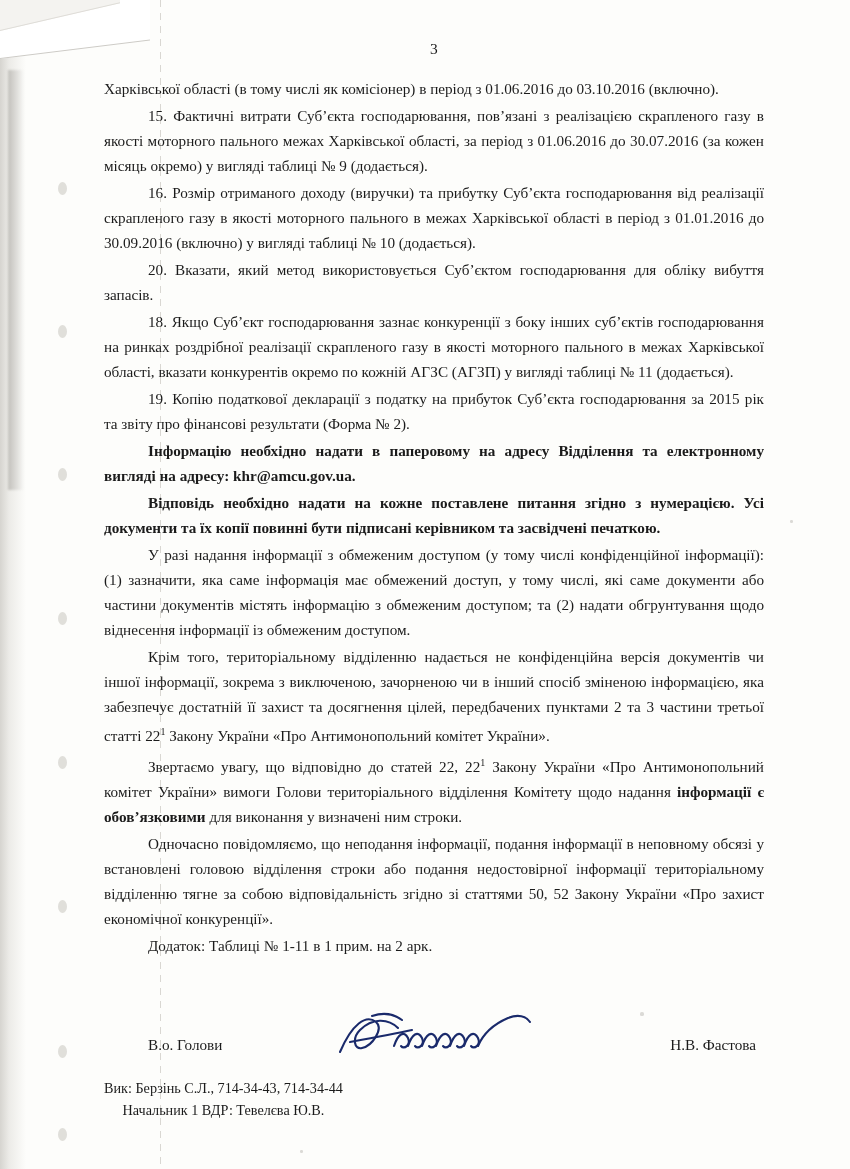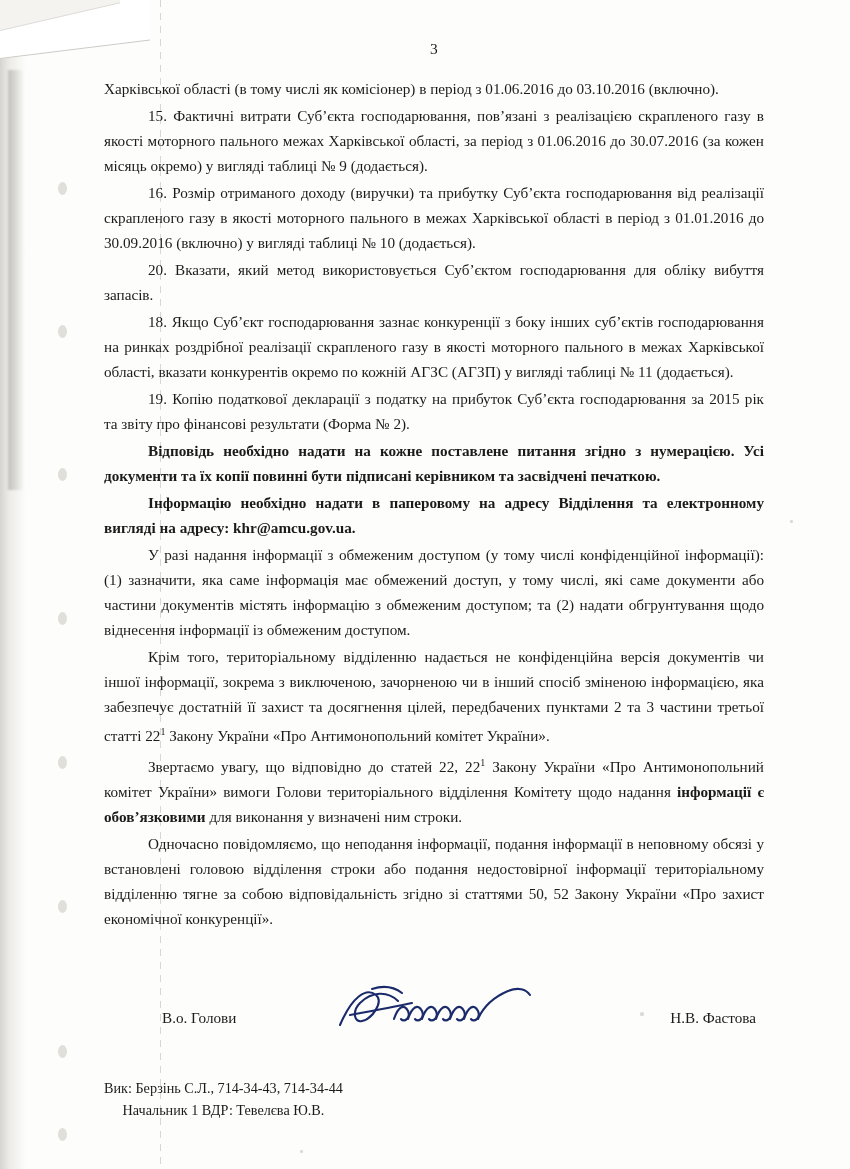--- a/index.html
+++ b/index.html
@@ -95,21 +95,21 @@
   p.para.bold { font-weight: bold; }
   .sup { font-size: 10px; vertical-align: super; }
 
   .signature-row {
     position: relative;
     margin-top: 56px;
     height: 60px;
     font-size: 15.2px;
   }
   .sig-left {
-    position: absolute; left: 58px; top: 22px;
+    position: absolute; left: 44px; top: 22px;
   }
   .sig-right {
     position: absolute; right: 8px; top: 22px;
   }
   .sig-scribble {
     position: absolute;
     left: 228px;
     top: -6px;
     width: 220px;
     height: 58px;
@@ -148,29 +148,30 @@
   <div class="content">
 
     <div class="page-number">3</div>
 
     <p class="para">Харківської області (в тому числі як комісіонер) в період з 01.06.2016 до 03.10.2016 (включно).</p>
     <p class="para indent">15. Фактичні витрати Суб’єкта господарювання, пов’язані з реалізацією скрапленого газу в якості моторного пального межах Харківської області, за період з 01.06.2016 до 30.07.2016 (за кожен місяць окремо) у вигляді таблиці № 9 (додається).</p>
     <p class="para indent">16. Розмір отриманого доходу (виручки) та прибутку Суб’єкта господарювання від реалізації скрапленого газу в якості моторного пального в межах Харківської області в період з 01.01.2016 до 30.09.2016 (включно) у вигляді таблиці № 10 (додається).</p>
     <p class="para indent">20. Вказати, який метод використовується Суб’єктом господарювання для обліку вибуття запасів.</p>
     <p class="para indent">18. Якщо Суб’єкт господарювання зазнає конкуренції з боку інших суб’єктів господарювання на ринках роздрібної реалізації скрапленого газу в якості моторного пального в межах Харківської області, вказати конкурентів окремо по кожній АГЗС (АГЗП) у вигляді таблиці № 11 (додається).</p>
     <p class="para indent">19. Копію податкової декларації з податку на прибуток Суб’єкта господарювання за 2015 рік та звіту про фінансові результати (Форма № 2).</p>
+    <p class="para indent bold">Інформацію необхідно надати в паперовому на адресу Відділення та електронному вигляді на адресу: khr@amcu.gov.ua.</p>
     <p class="para indent bold">Відповідь необхідно надати на кожне поставлене питання згідно з нумерацією. Усі документи та їх копії повинні бути підписані керівником та засвідчені печаткою.</p>
-    <p class="para indent bold">Інформацію необхідно надати в паперовому на адресу Відділення та електронному вигляді на адресу: khr@amcu.gov.ua.</p>
     <p class="para indent">У разі надання інформації з обмеженим доступом (у тому числі конфіденційної інформації): (1) зазначити, яка саме інформація має обмежений доступ, у тому числі, які саме документи або частини документів містять інформацію з обмеженим доступом; та (2) надати обгрунтування щодо віднесення інформації із обмеженим доступом.</p>
 
     <p class="para indent"><span>Крім того, територіальному відділенню надається не конфіденційна версія документів чи іншої інформації, зокрема з виключеною, зачорненою чи в інший спосіб зміненою інформацією, яка забезпечує достатній її захист та досягнення цілей, передбачених пунктами 2 та 3 частини третьої статті 22</span><span class="sup">1</span><span> Закону України «Про Антимонопольний комітет України».</span></p>
 
     <p class="para indent"><span>Звертаємо увагу, що відповідно до статей 22, 22</span><span class="sup">1</span><span> Закону України «Про Антимонопольний комітет України» вимоги Голови територіального відділення Комітету щодо надання </span><b>інформації є обов’язковими</b><span> для виконання у визначені ним строки.</span></p>
 
     <p class="para indent">Одночасно повідомляємо, що неподання інформації, подання інформації в неповному обсязі у встановлені головою відділення строки або подання недостовірної інформації територіальному відділенню тягне за собою відповідальність згідно зі статтями 50, 52 Закону України «Про захист економічної конкуренції».</p>
+    <p class="para indent">Додаток: Таблиці № 1-11 в 1 прим. на 2 арк.</p>
 
     <div class="signature-row">
       <div class="sig-left">В.о. Голови</div>
       <svg class="sig-scribble" viewBox="0 0 220 58">
         <g fill="none" stroke="#1a2a6b" stroke-width="2.1" stroke-linecap="round">
           <path d="M8 44 C 20 16, 34 6, 44 14 C 52 21, 40 38, 30 40 C 22 42, 20 30, 28 22 C 40 10, 56 10, 66 20"></path>
           <path d="M18 34 C 40 30, 62 26, 80 22"></path>
           <path d="M62 38 C 66 26, 72 22, 76 30 C 79 37, 72 42, 69 38"></path>
           <path d="M76 38 C 80 26, 86 22, 90 30 C 93 37, 86 42, 83 38"></path>
           <path d="M90 38 C 94 26, 100 22, 104 30 C 107 37, 100 42, 97 38"></path>

